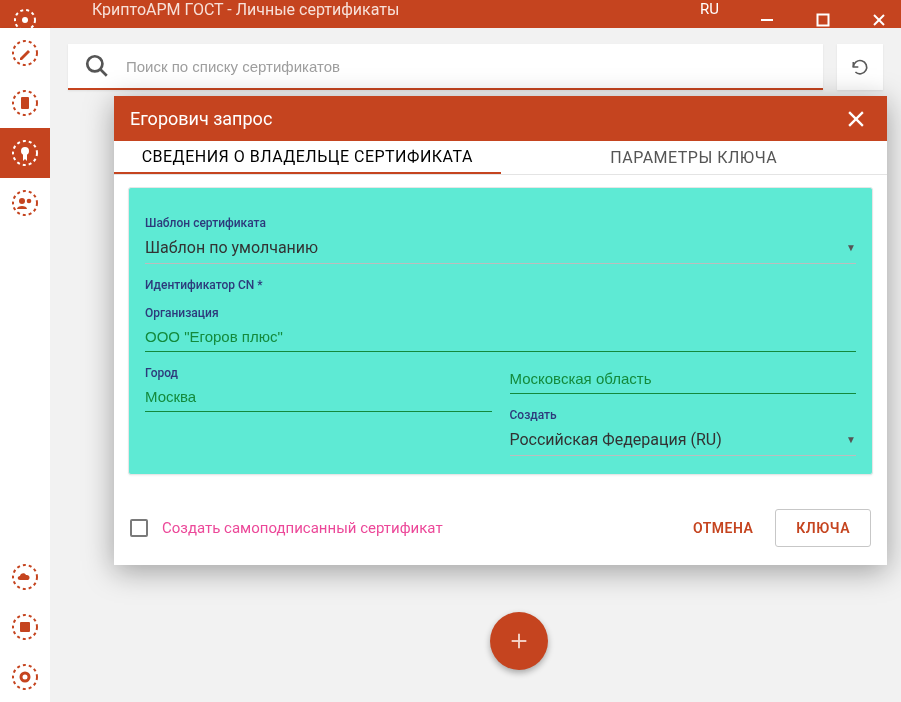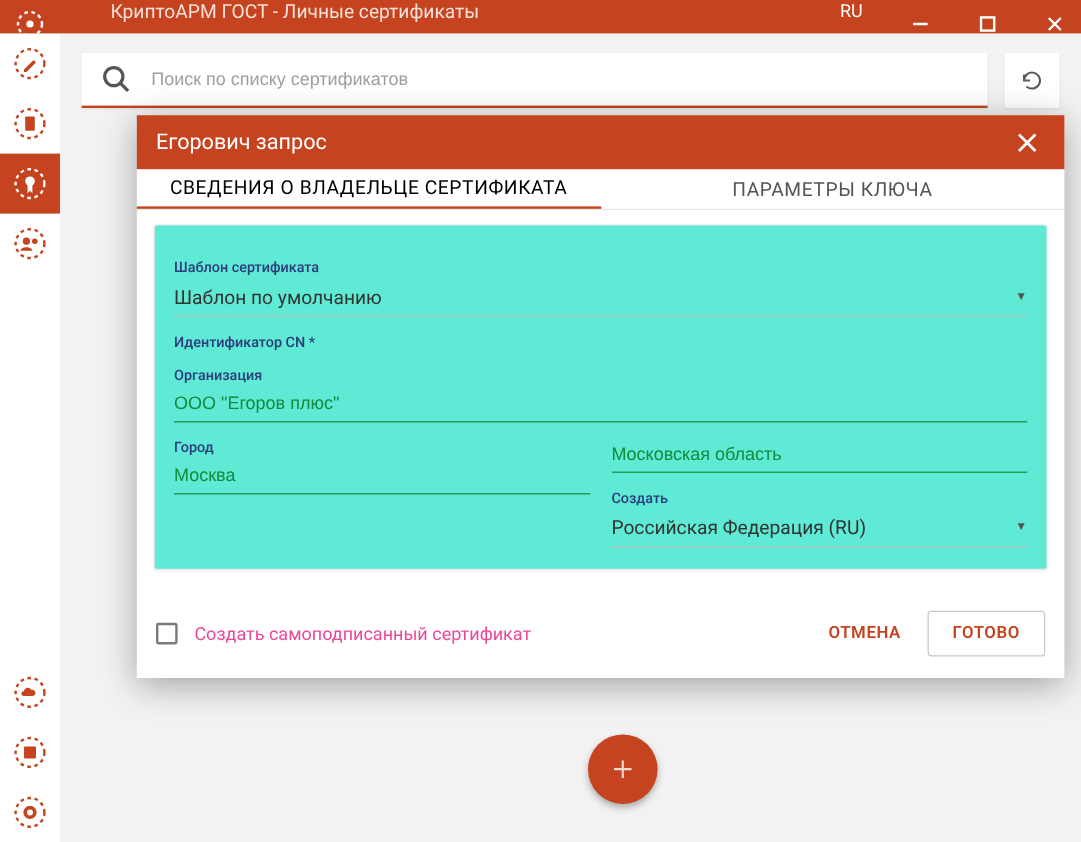--- a/index.html
+++ b/index.html
@@ -225,20 +225,20 @@
               </div>
             </div>
           </div>
         </div>
 
         <div class="dlg-footer">
           <div class="checkbox"></div>
           <div class="chk-label">Создать самоподписанный сертификат</div>
           <div class="btns">
             <div class="btn-flat">ОТМЕНА</div>
-            <div class="btn-outl">ГОТОВО</div>
+            <div class="btn-outl">КЛЮЧА</div>
           </div>
         </div>
       </div>
 
     </div>
   </div>
 </div>
 
 </body></html>

